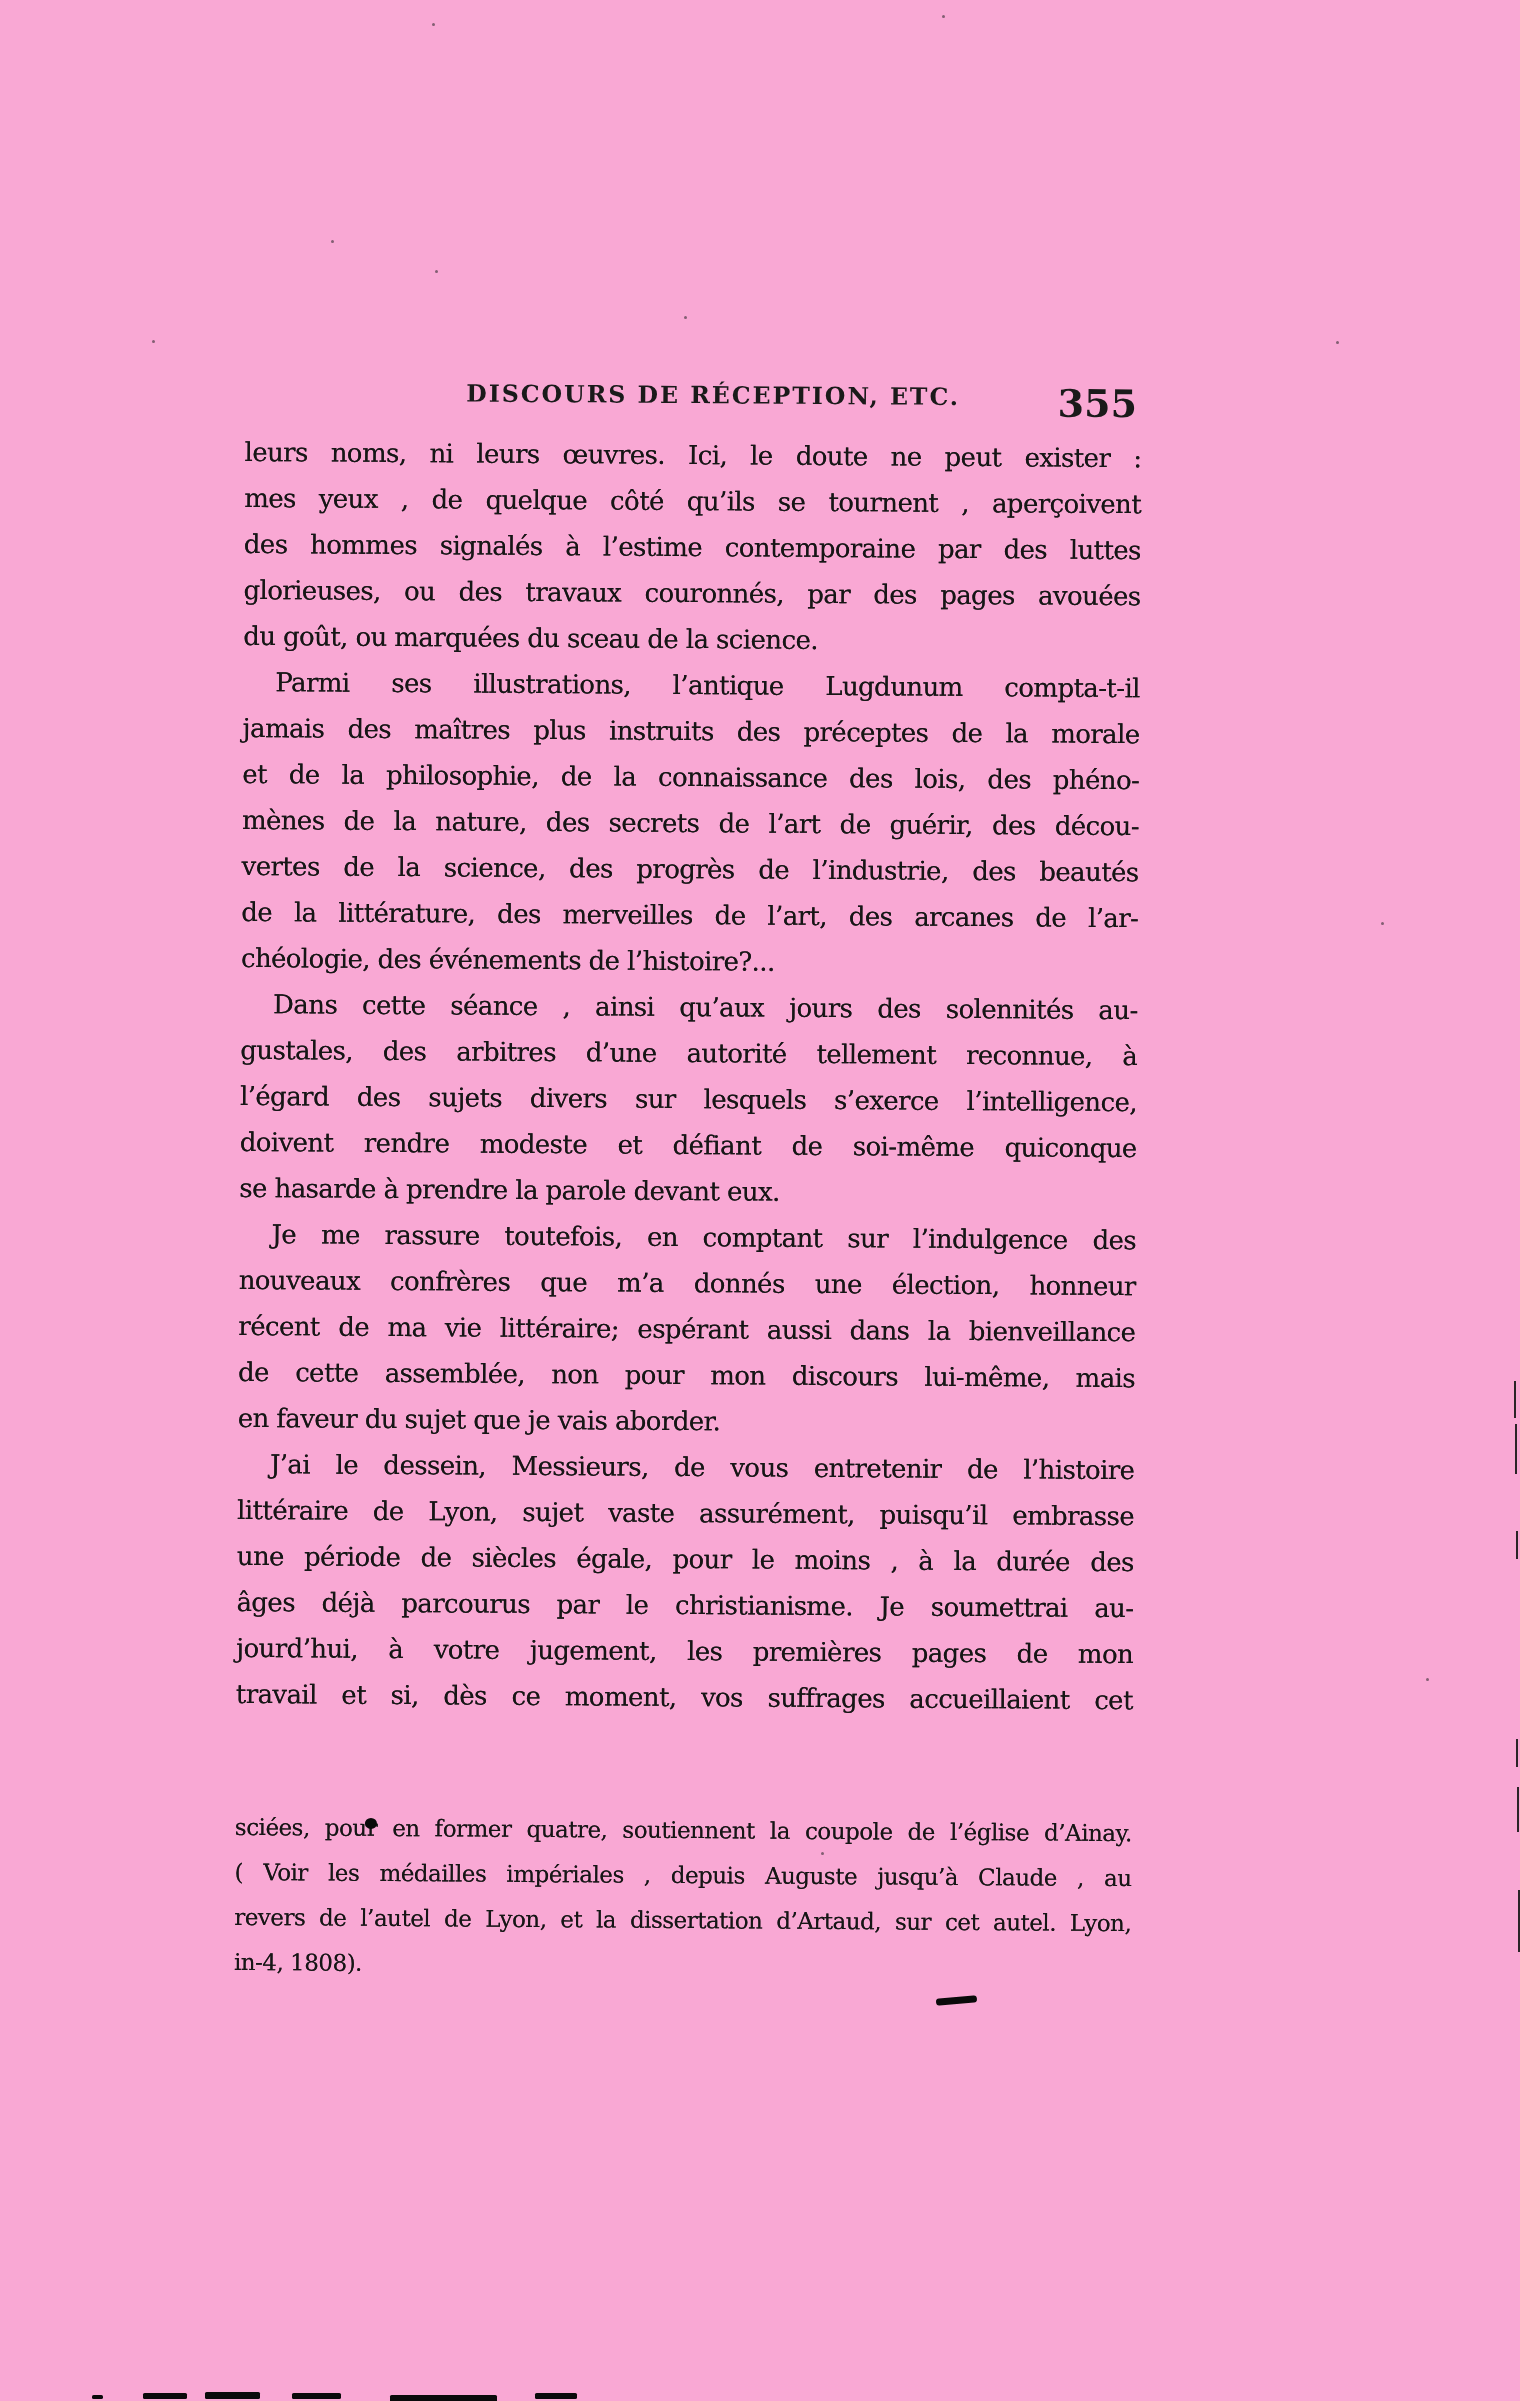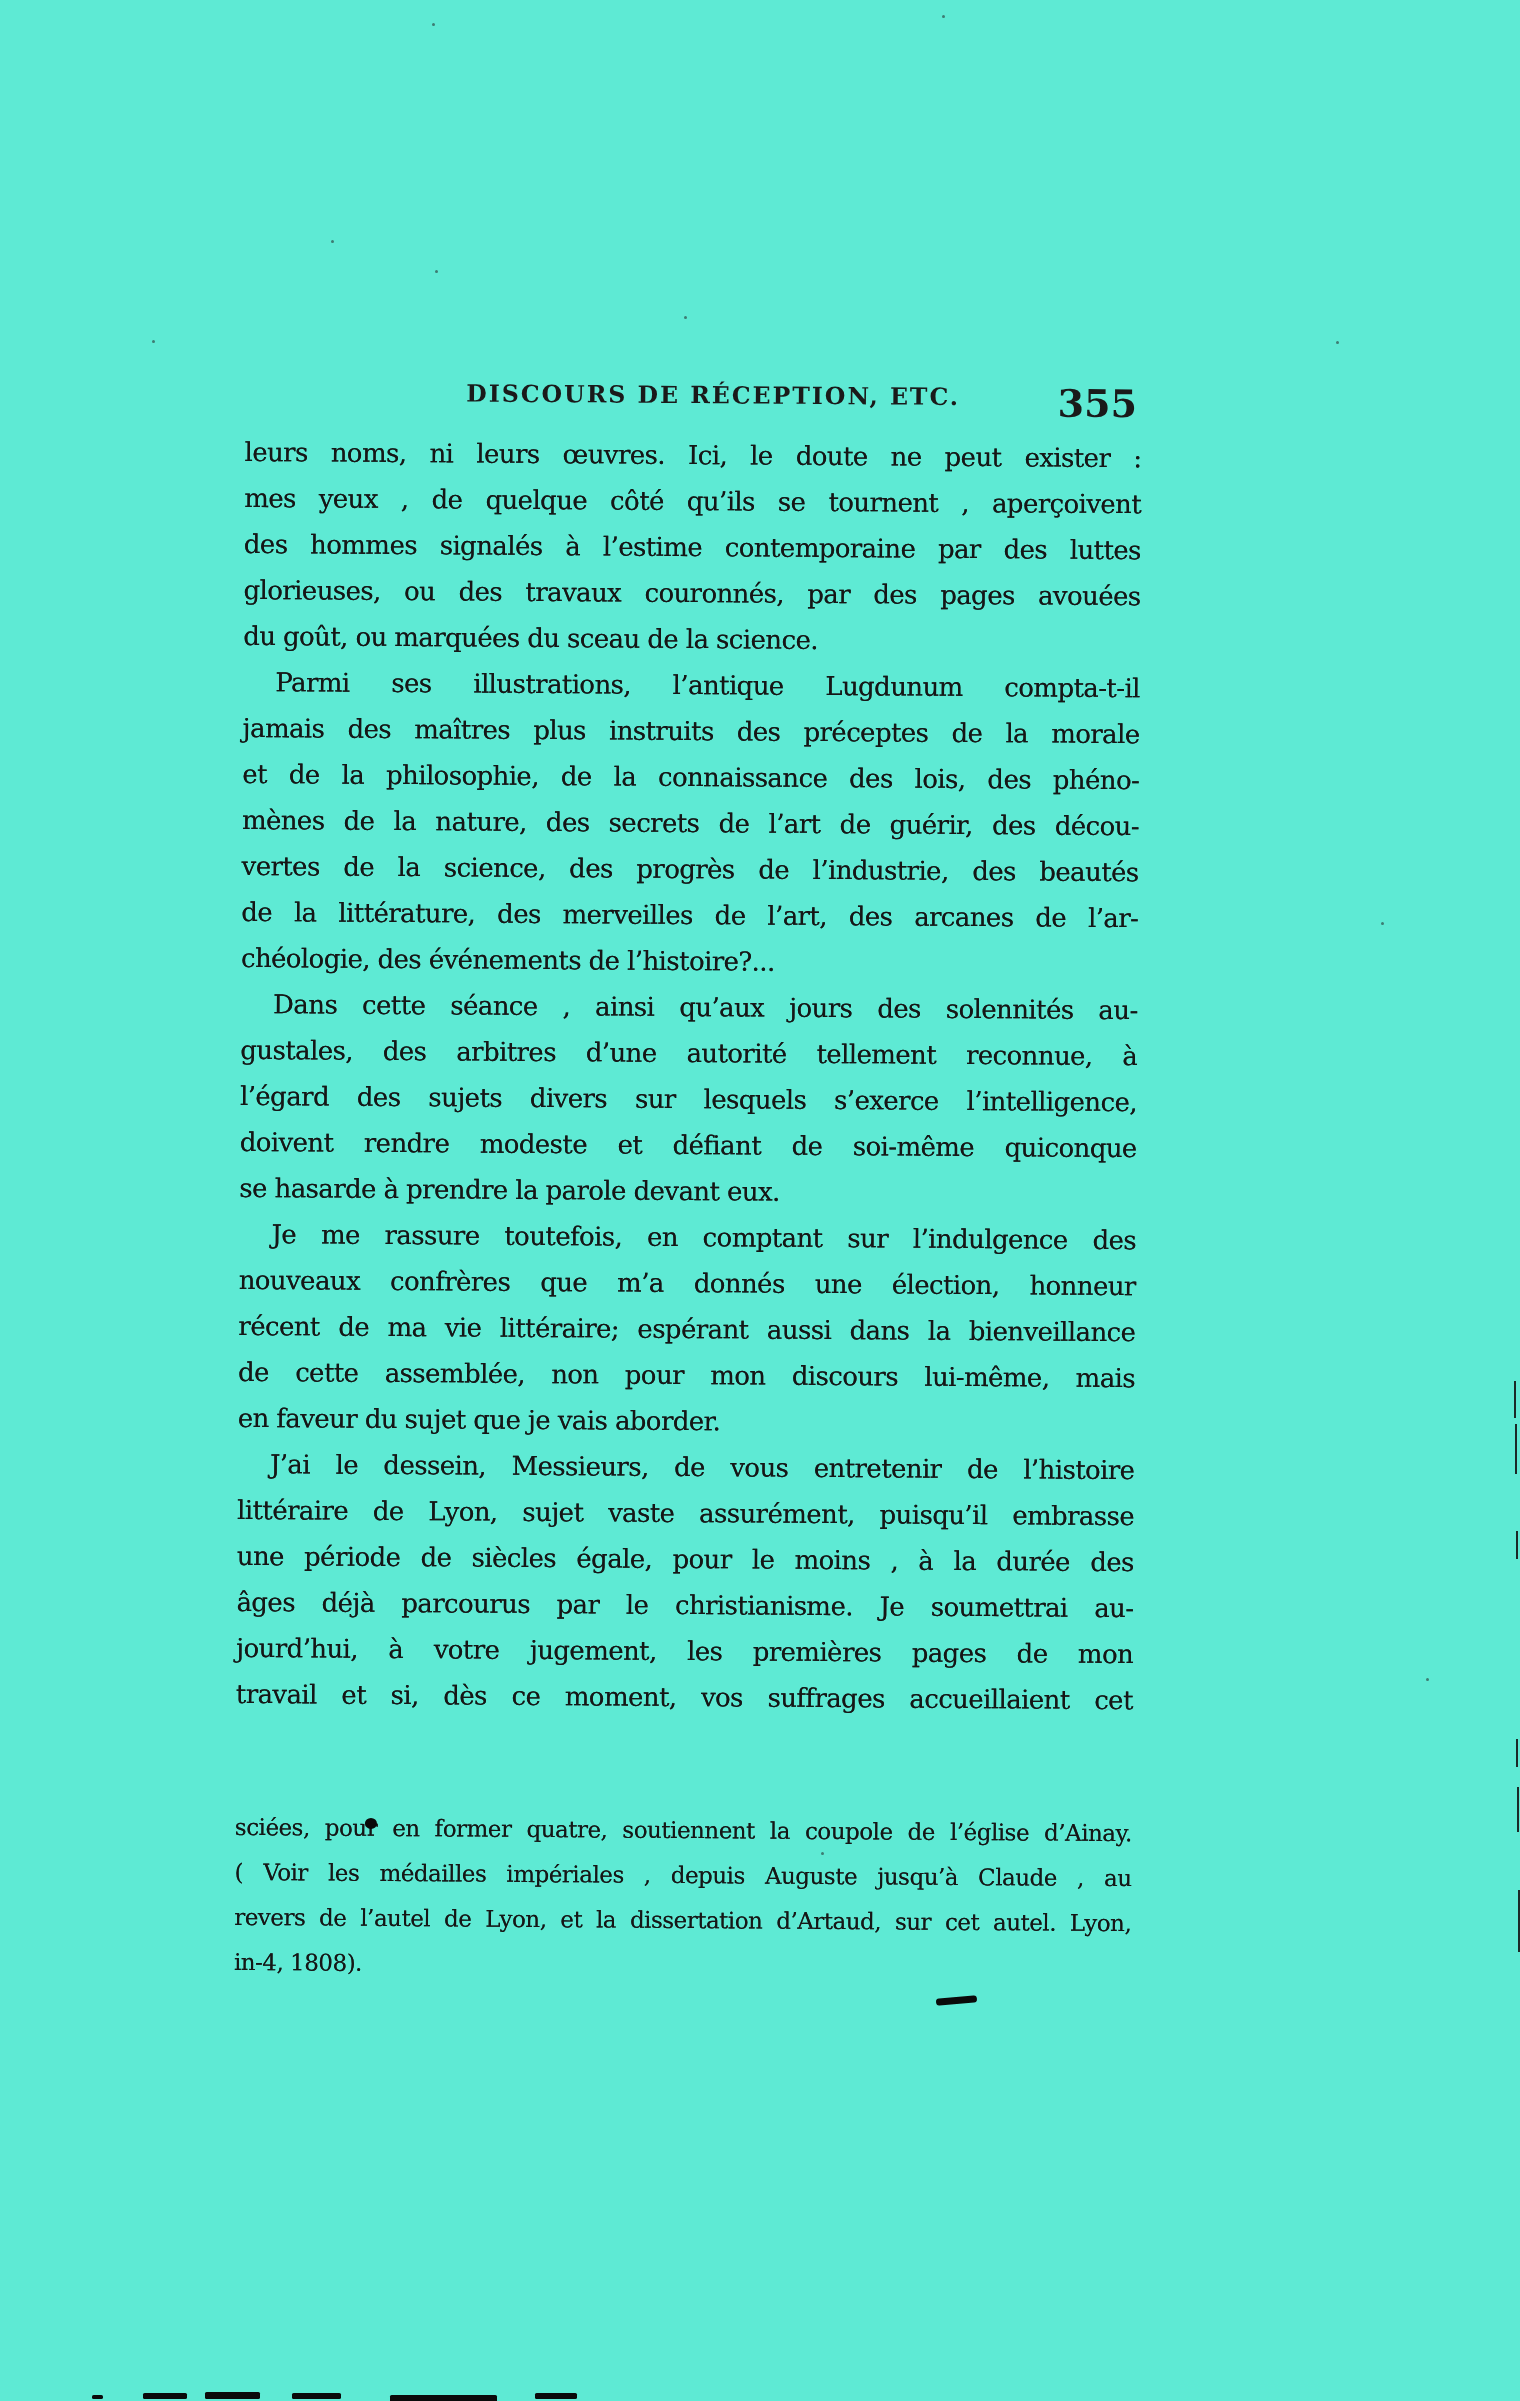--- a/index.html
+++ b/index.html
@@ -4,21 +4,21 @@
 <style>
   html, body {
     margin: 0;
     padding: 0;
     background: #ffffff;
   }
   .page {
     position: relative;
     width: 1521px;
     height: 2401px;
-    background: #5eead4;
+    background: #f9a8d4;
     overflow: hidden;
     font-family: "DejaVu Serif", "Liberation Serif", serif;
     color: #161616;
   }
   .sheet {
     position: absolute;
     left: 0; top: 0; width: 1521px; height: 2401px;
     transform: rotate(0.4deg);
     transform-origin: 248px 382px;
   }

